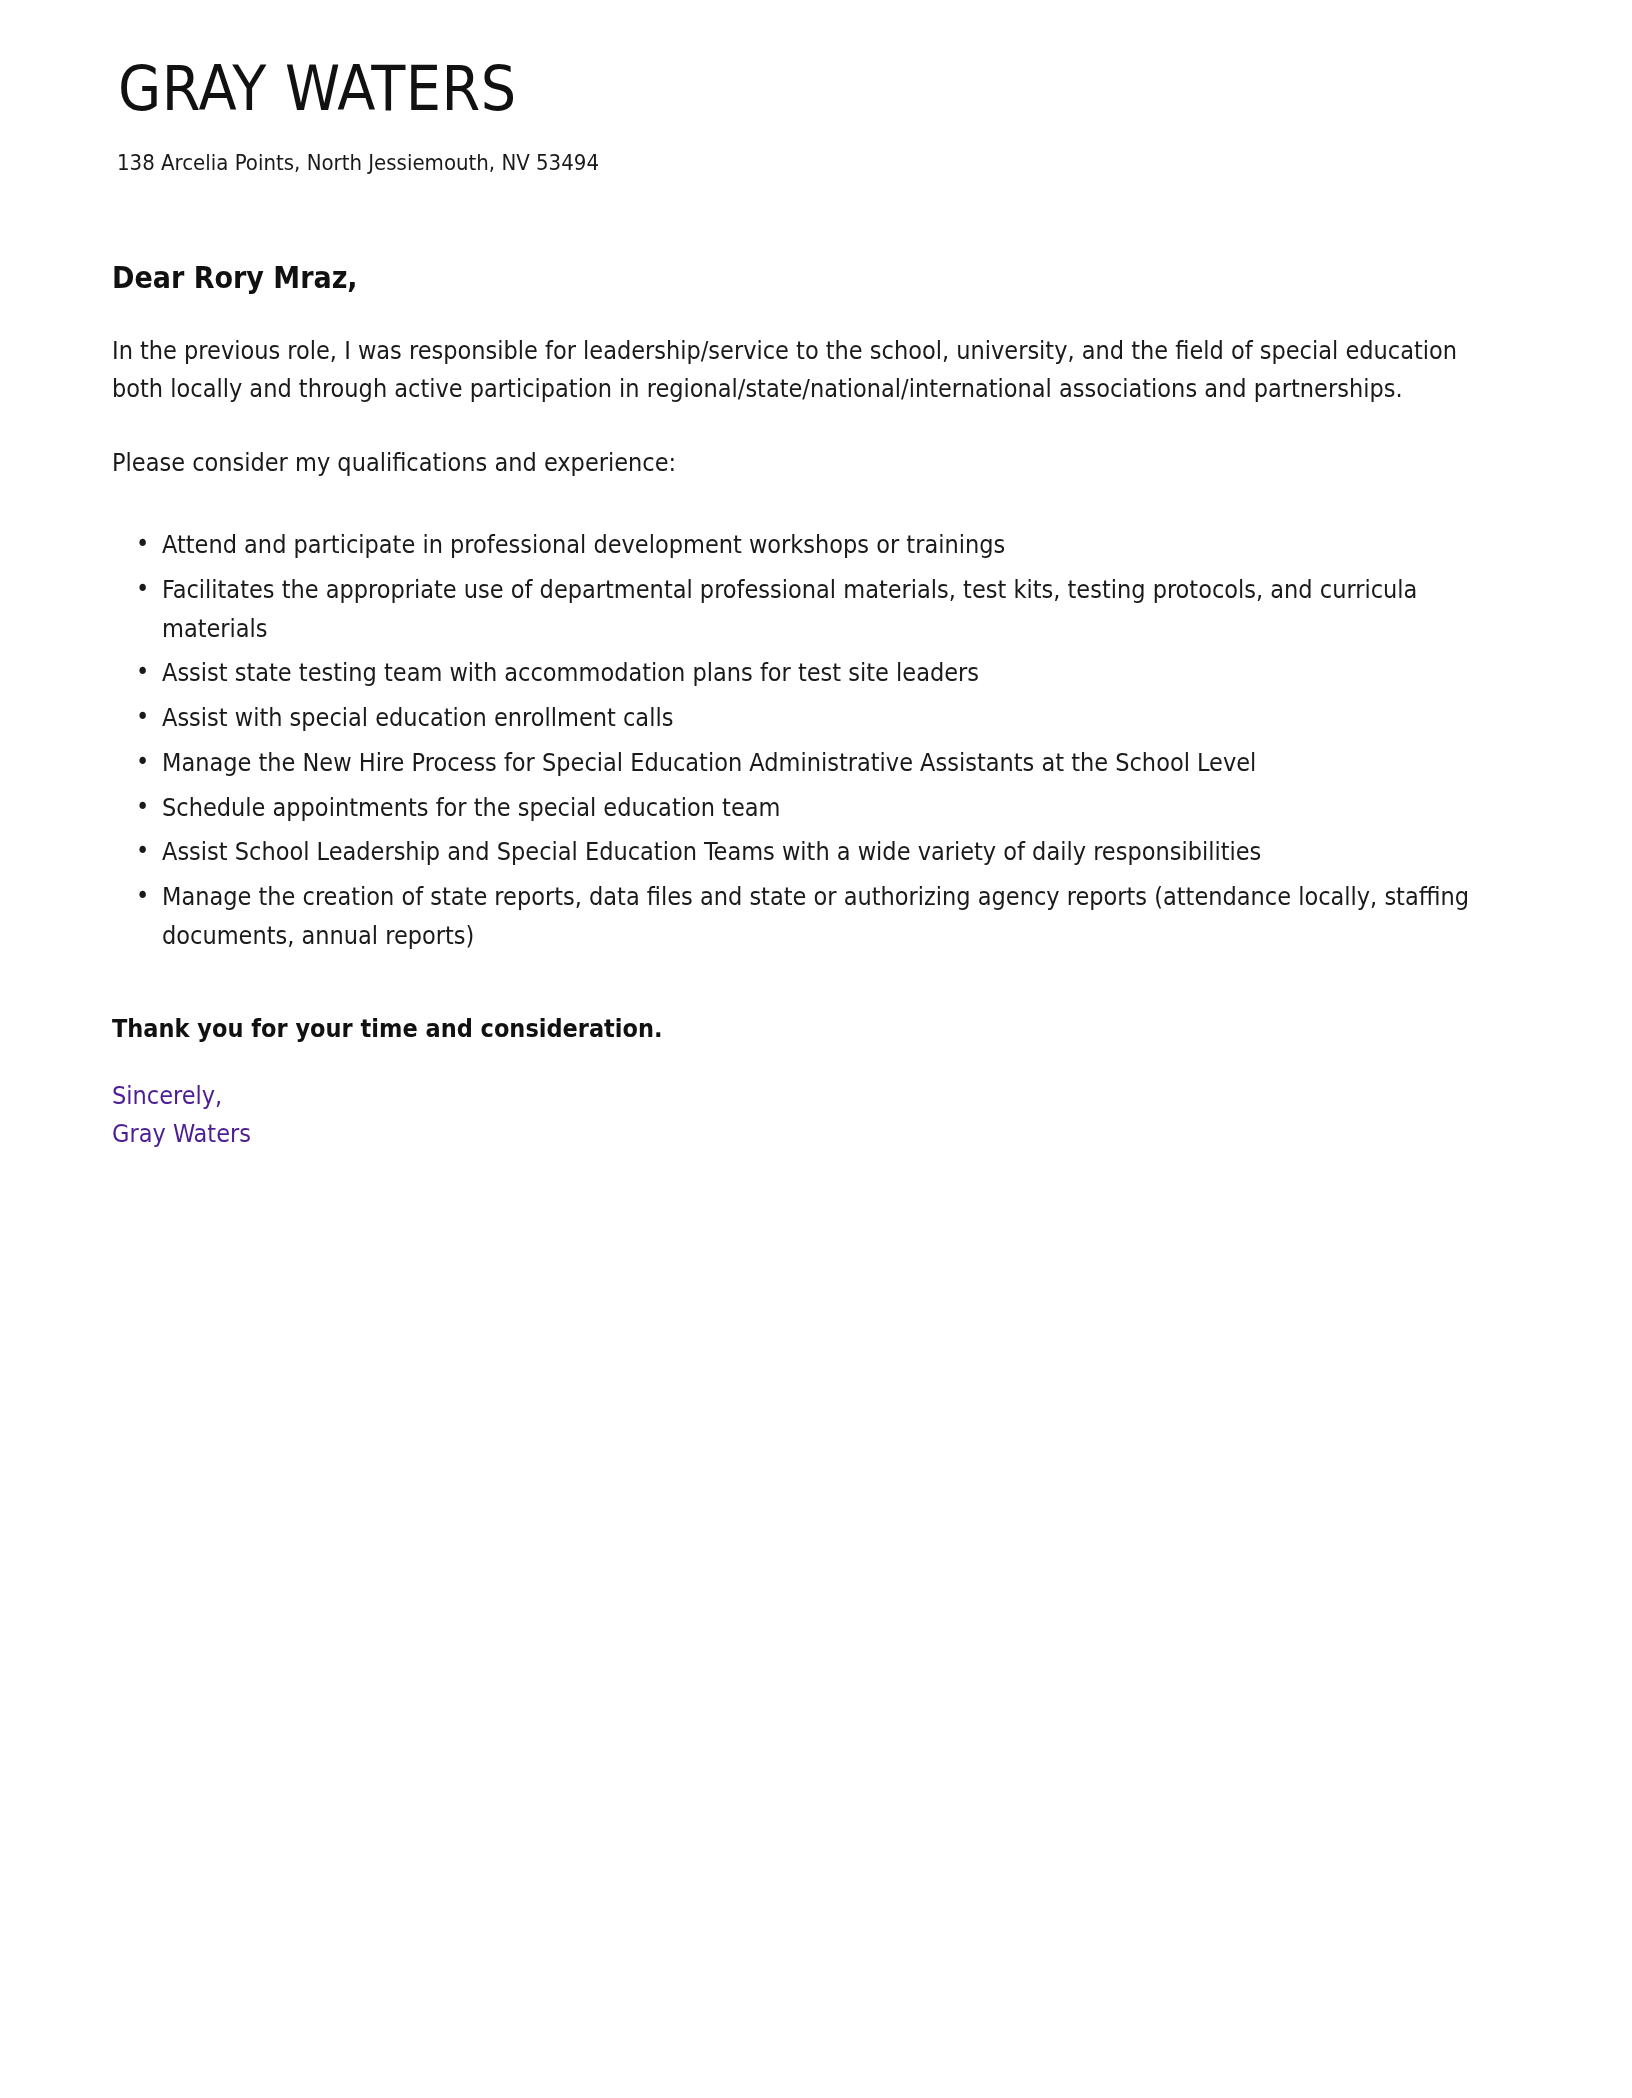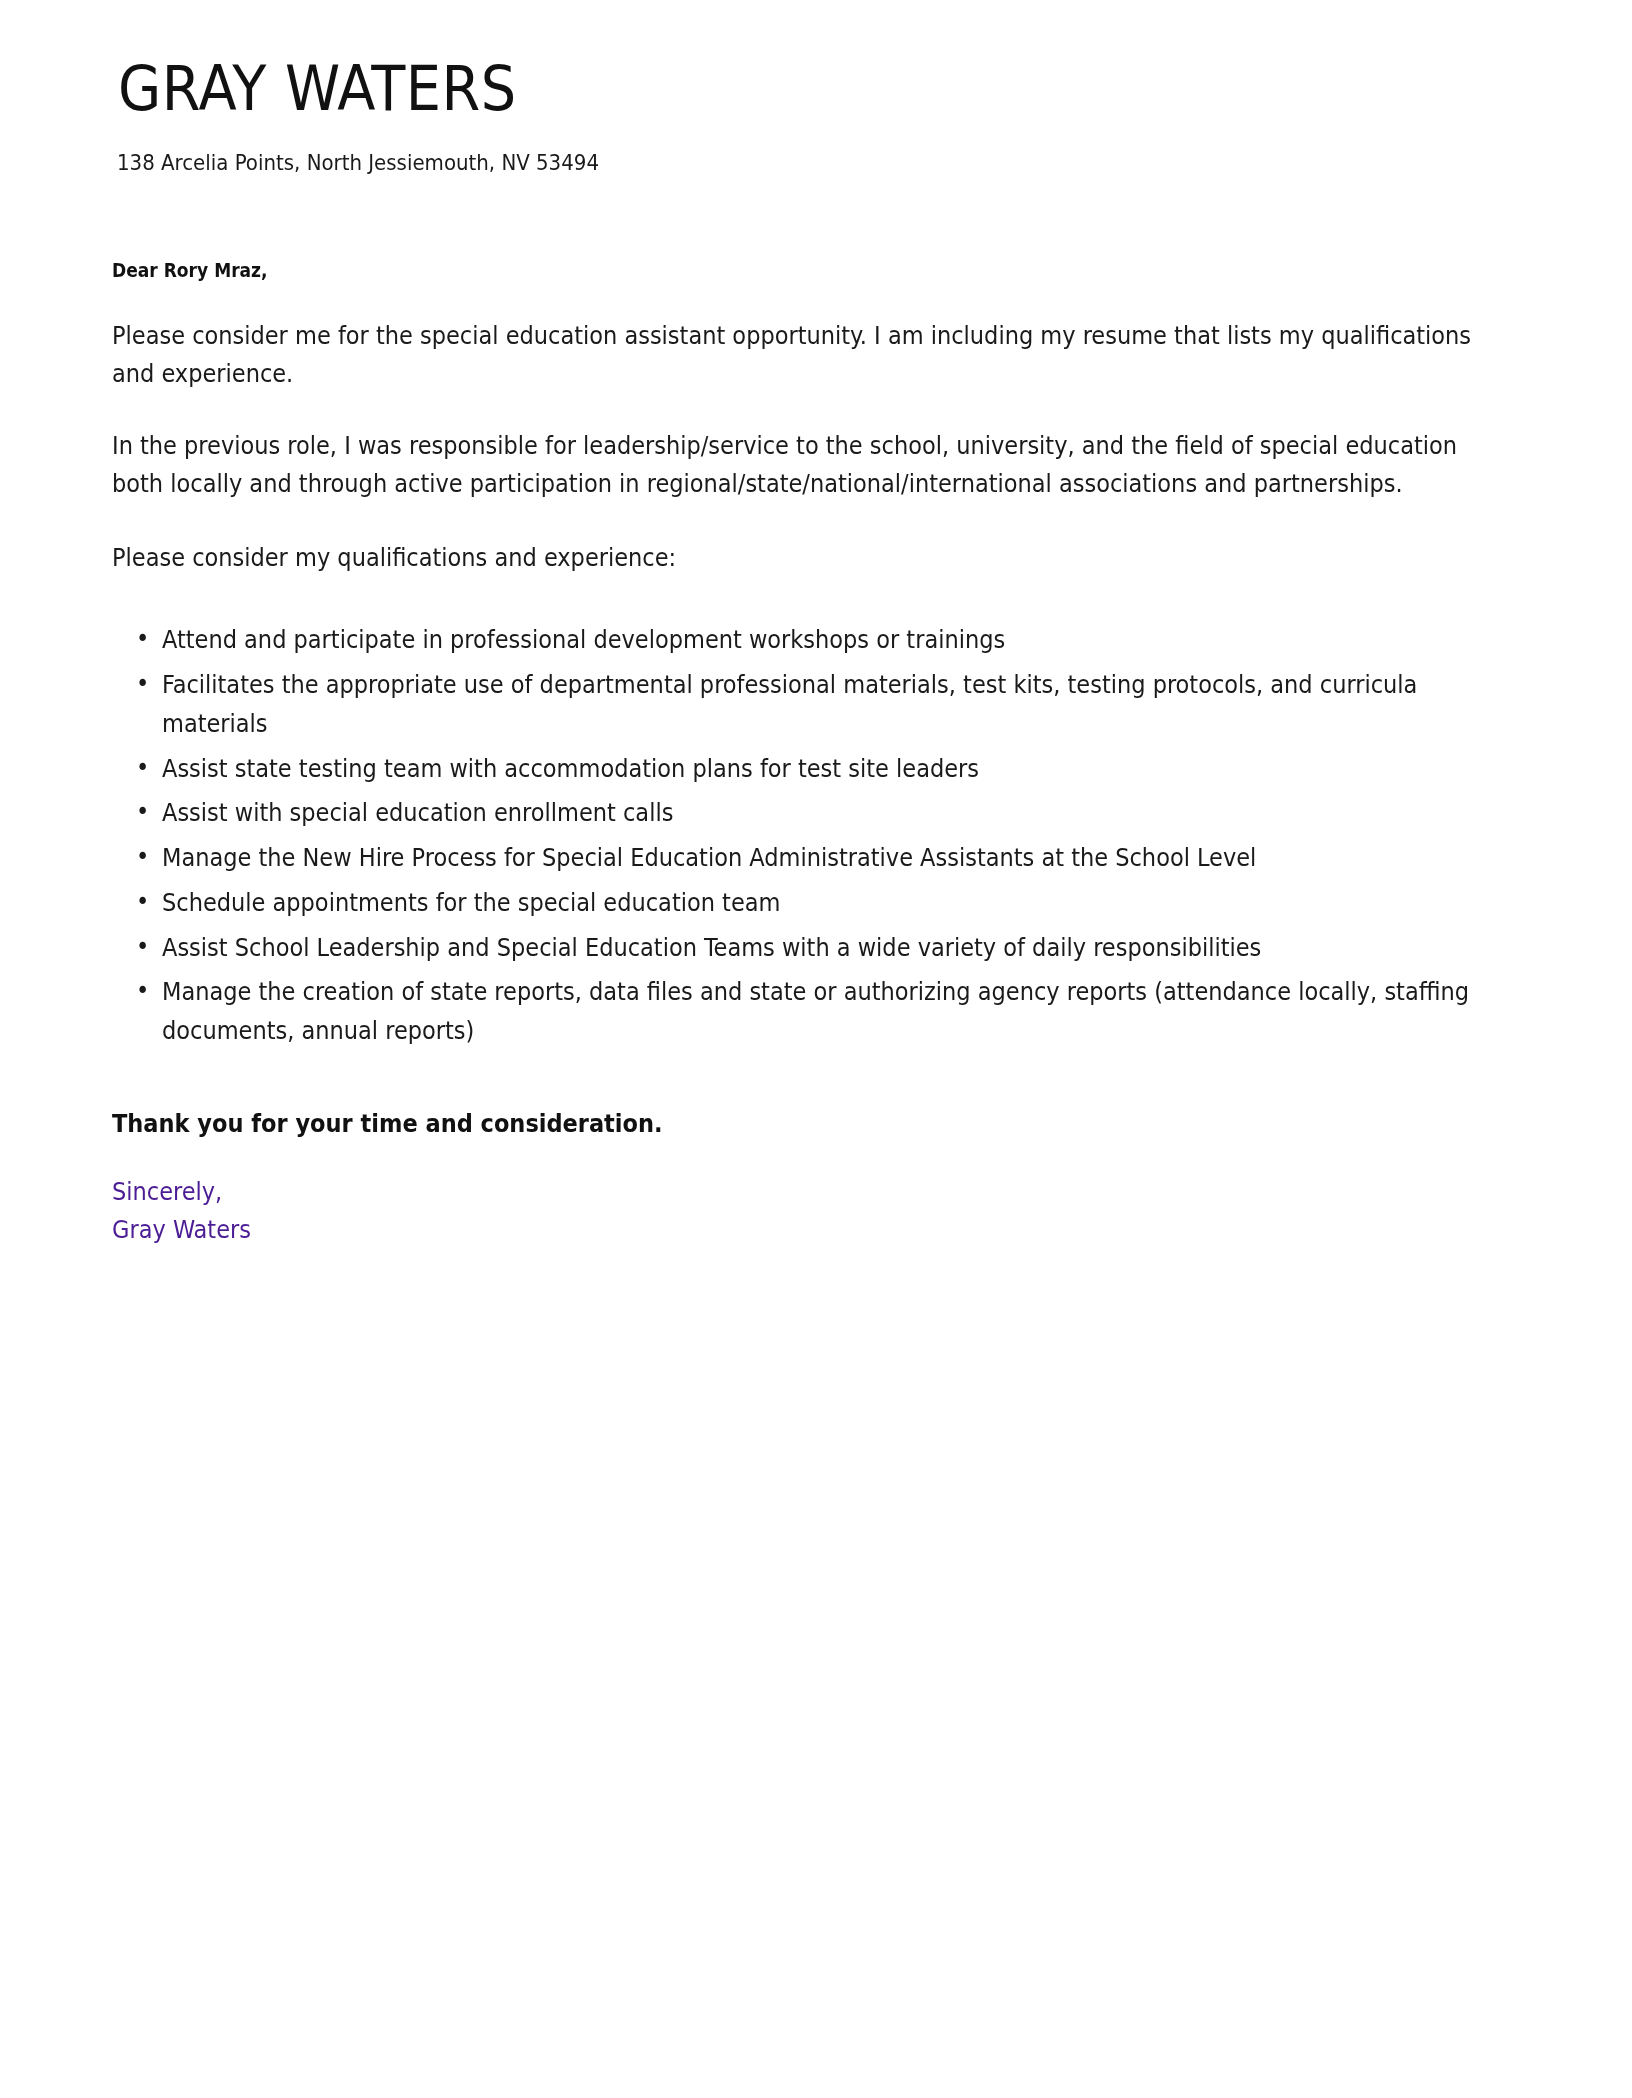--- a/index.html
+++ b/index.html
@@ -49,21 +49,21 @@
     color: #1a1a1a;
     margin: 28px 0 0 3px;
   }
 
   
   .body-block {
     margin-top: 80px;
   }
 
   .salutation {
-    font-size: 19px;
+    font-size: 30px;
     font-weight: 700;
     line-height: 1.35;
     color: #111111;
     margin: 0 0 0 -2px;
   }
 
   .para {
     font-size: 25px;
     font-weight: 400;
     line-height: 1.52;
@@ -132,21 +132,20 @@
   <div class="letter">
 
     <h1 class="name-heading">GRAY WATERS</h1>
 
     <div class="address-line">138 Arcelia Points, North Jessiemouth, NV 53494</div>
 
     <div class="body-block">
 
       <p class="salutation">Dear Rory Mraz,</p>
 
-      <p class="para">Please consider me for the special education assistant opportunity. I am including my resume that lists my qualifications and experience.</p>
 
       <p class="para">In the previous role, I was responsible for leadership/service to the school, university, and the field of special education both locally and through active participation in regional/state/national/international associations and partnerships.</p>
 
       <p class="para para-intro">Please consider my qualifications and experience:</p>
 
       <ul class="bullet-list">
         <li class="bullet-item">Attend and participate in professional development workshops or trainings</li>
         <li class="bullet-item">Facilitates the appropriate use of departmental professional materials, test kits, testing protocols, and curricula materials</li>
         <li class="bullet-item">Assist state testing team with accommodation plans for test site leaders</li>
         <li class="bullet-item">Assist with special education enrollment calls</li>

